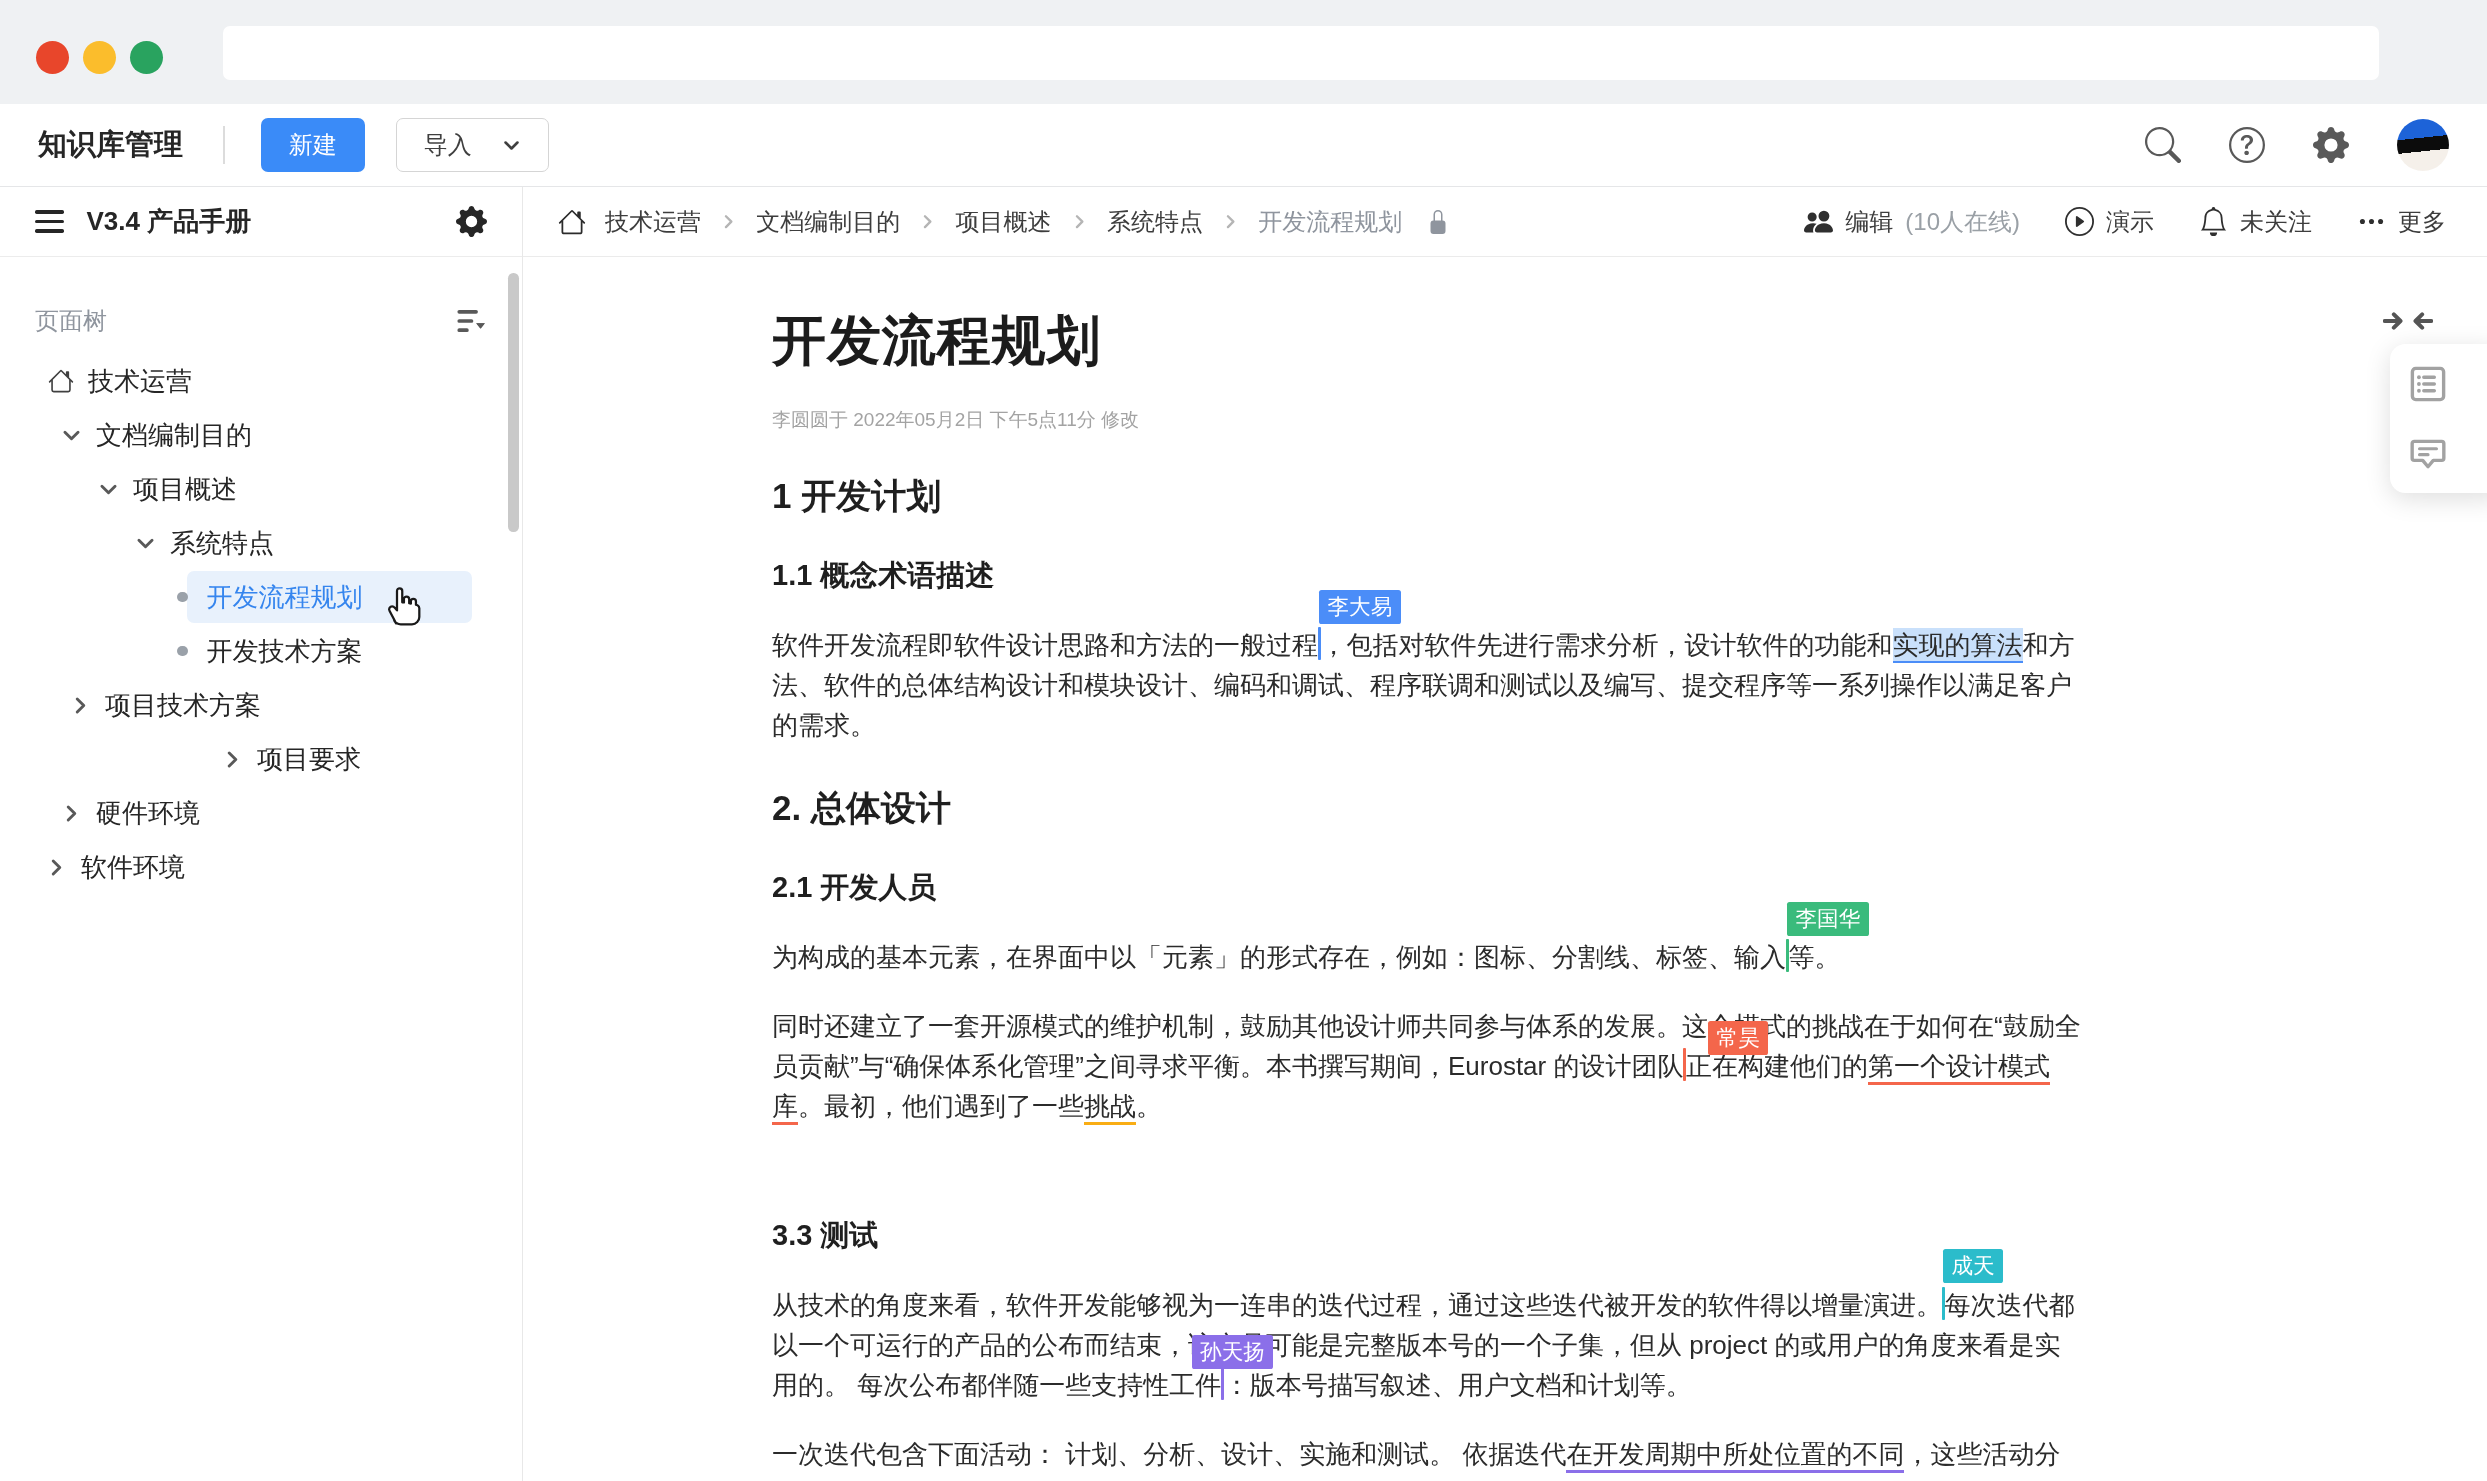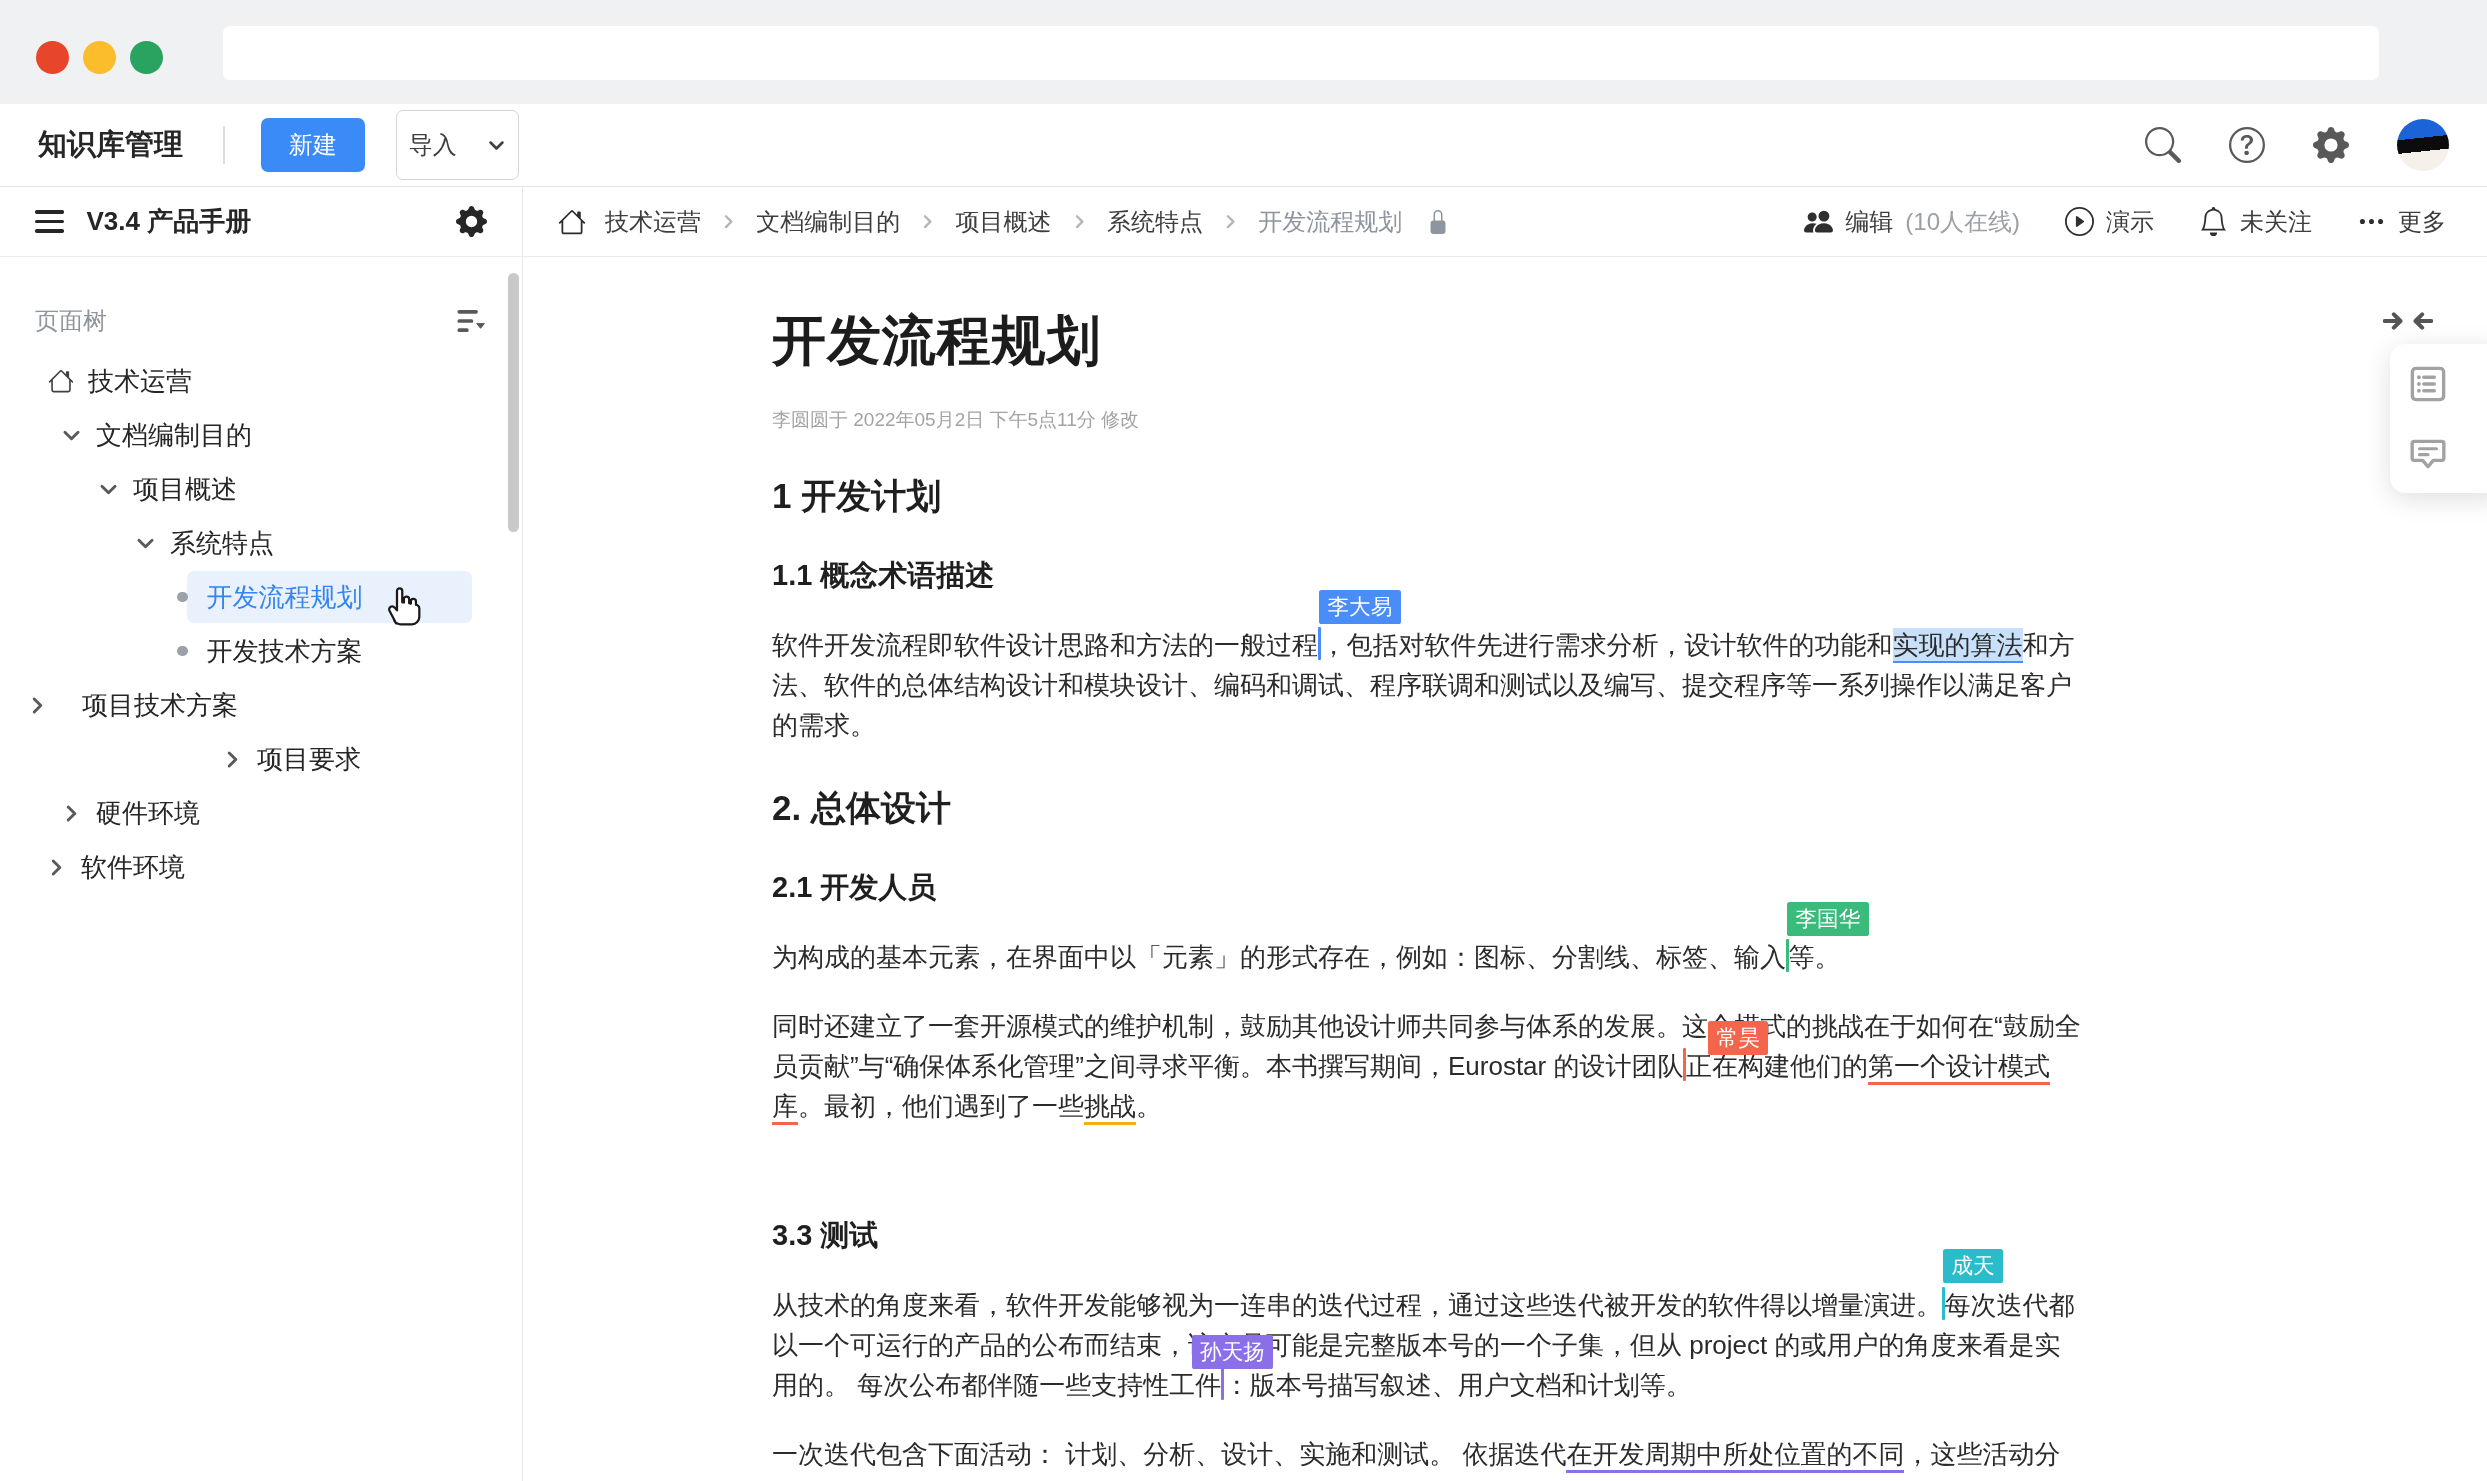--- a/index.html
+++ b/index.html
@@ -13,21 +13,21 @@
     background:#fff; border-radius:7px; border:none; outline:none; font-size:24px; padding:0 21px; }
 
   
   .app-header { height:83px; background:#fff; border-bottom:0.9px solid #e5e6e8;
     display:flex; align-items:center; padding:0 38px; }
   .app-title { font-size:29px; font-weight:bold; color:#262626; }
   .hdr-divider { width:1.7px; height:38px; background:#dcdcdc; margin:0 36px 0 40px; }
   .btn-new { background:#3a8bf8; color:#fff; font-size:24px; border:none; border-radius:7px;
     height:54px; padding:0 28px; display:flex; align-items:center; cursor:pointer; }
   .btn-import { background:#fff; color:#3f3f3f; font-size:24px; border:0.9px solid #d5d5d5; border-radius:7px;
-    height:70px; padding:0 12px; display:flex; align-items:center; gap:30px; margin-left:31px; cursor:pointer; }
+    height:54px; padding:0 27px; display:flex; align-items:center; gap:30px; margin-left:31px; cursor:pointer; }
   .hdr-right { margin-left:auto; display:flex; align-items:center; gap:48px; }
   .hdr-icon { width:36px; height:36px; color:#595959; }
   .avatar { width:52px; height:52px; border-radius:50%; overflow:hidden; position:relative; }
   .avatar-stripes { position:absolute; left:-20%; top:-10%; width:140%; height:120%;
     transform:rotate(-6deg);
     background:linear-gradient(#1d63d8 0 38%, #0c0c0c 38% 60%, #f5f0ea 60% 100%); }
 
   
   .main { display:flex; height:1295px; }
   .sidebar { width:523px; border-right:0.9px solid #e8e8e8; position:relative; flex-shrink:0; }
@@ -268,21 +268,21 @@
           <span>系统特点</span>
         </div>
         <div class="tree-row selected" style="padding-left: 172px;">
           <span class="dot"></span>
           <span>开发流程规划</span>
         </div>
         <div class="tree-row" style="padding-left: 172px;">
           <span class="dot"></span>
           <span>开发技术方案</span>
         </div>
-        <div class="tree-row" style="padding-left: 27px; gap: 20px;">
+        <div class="tree-row" style="padding-left: 70px;">
           <span class="tree-ic small">
             <svg viewBox="0 0 24 24" width="21" height="21">
               <use href="#i-chev-right"></use>
             </svg>
           </span>
           <span>项目技术方案</span>
         </div>
         <div class="tree-row" style="padding-left: 61px; justify-content: center;">
           <span class="tree-ic small">
             <svg viewBox="0 0 24 24" width="21" height="21">

